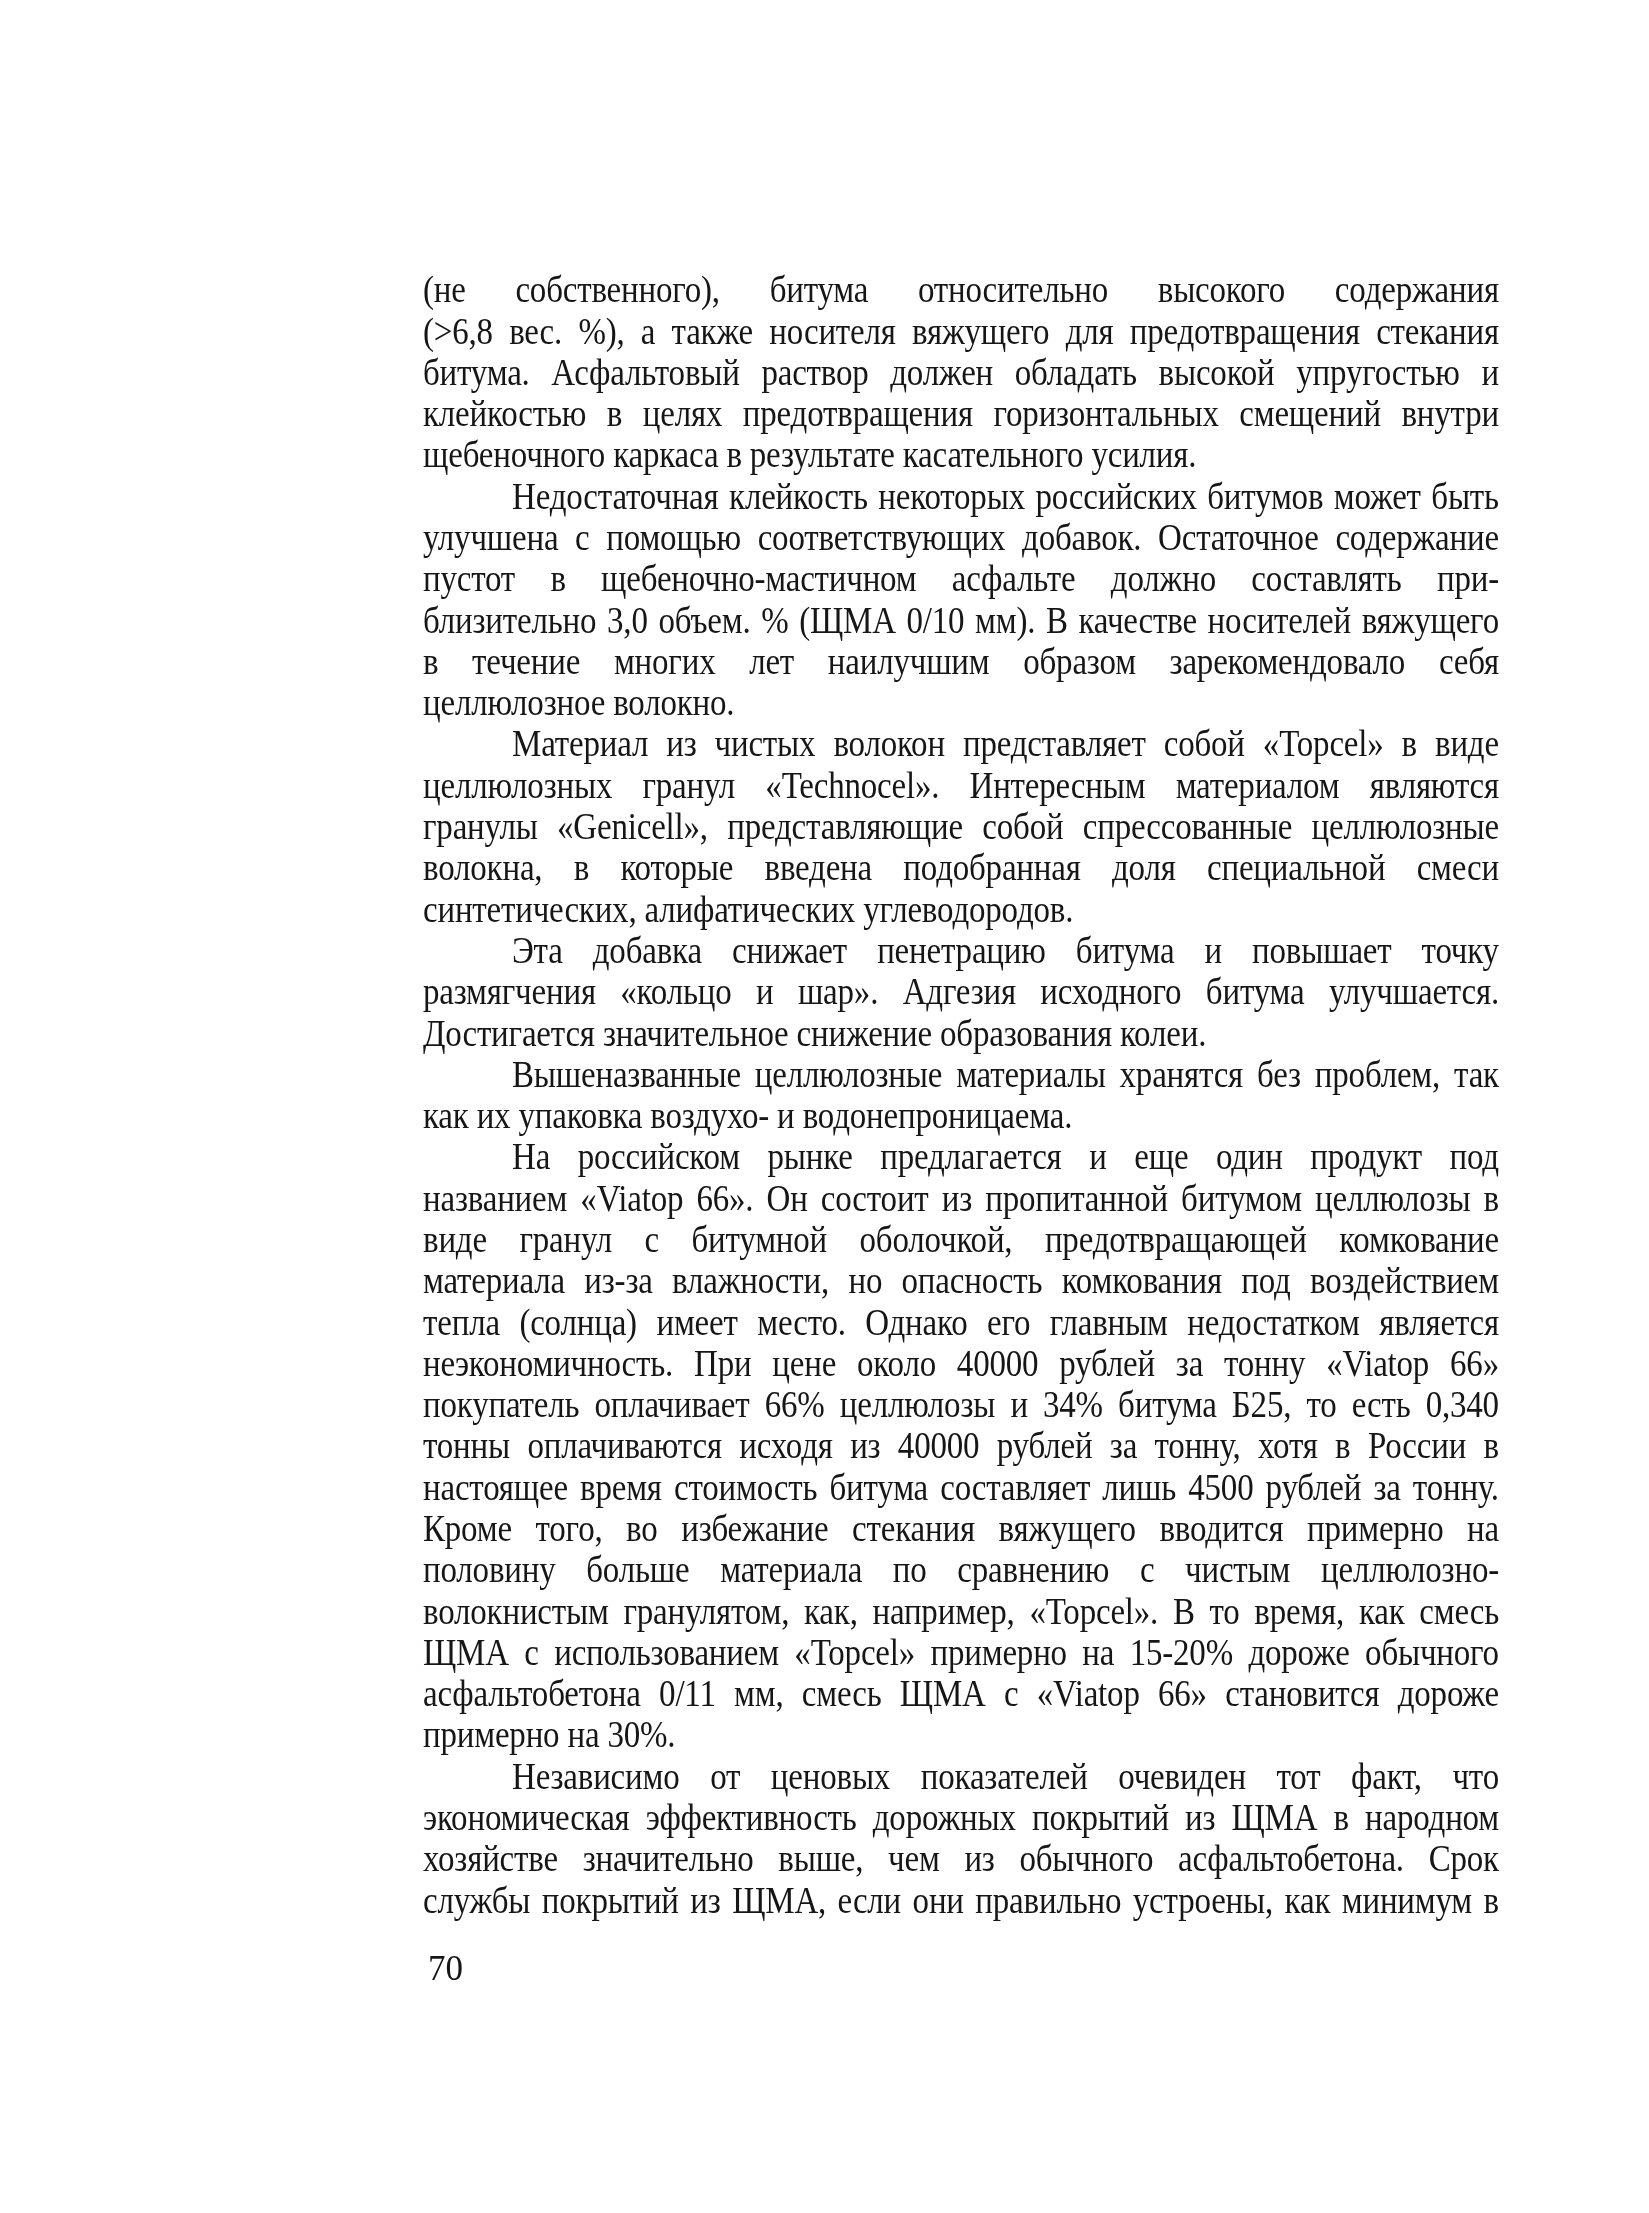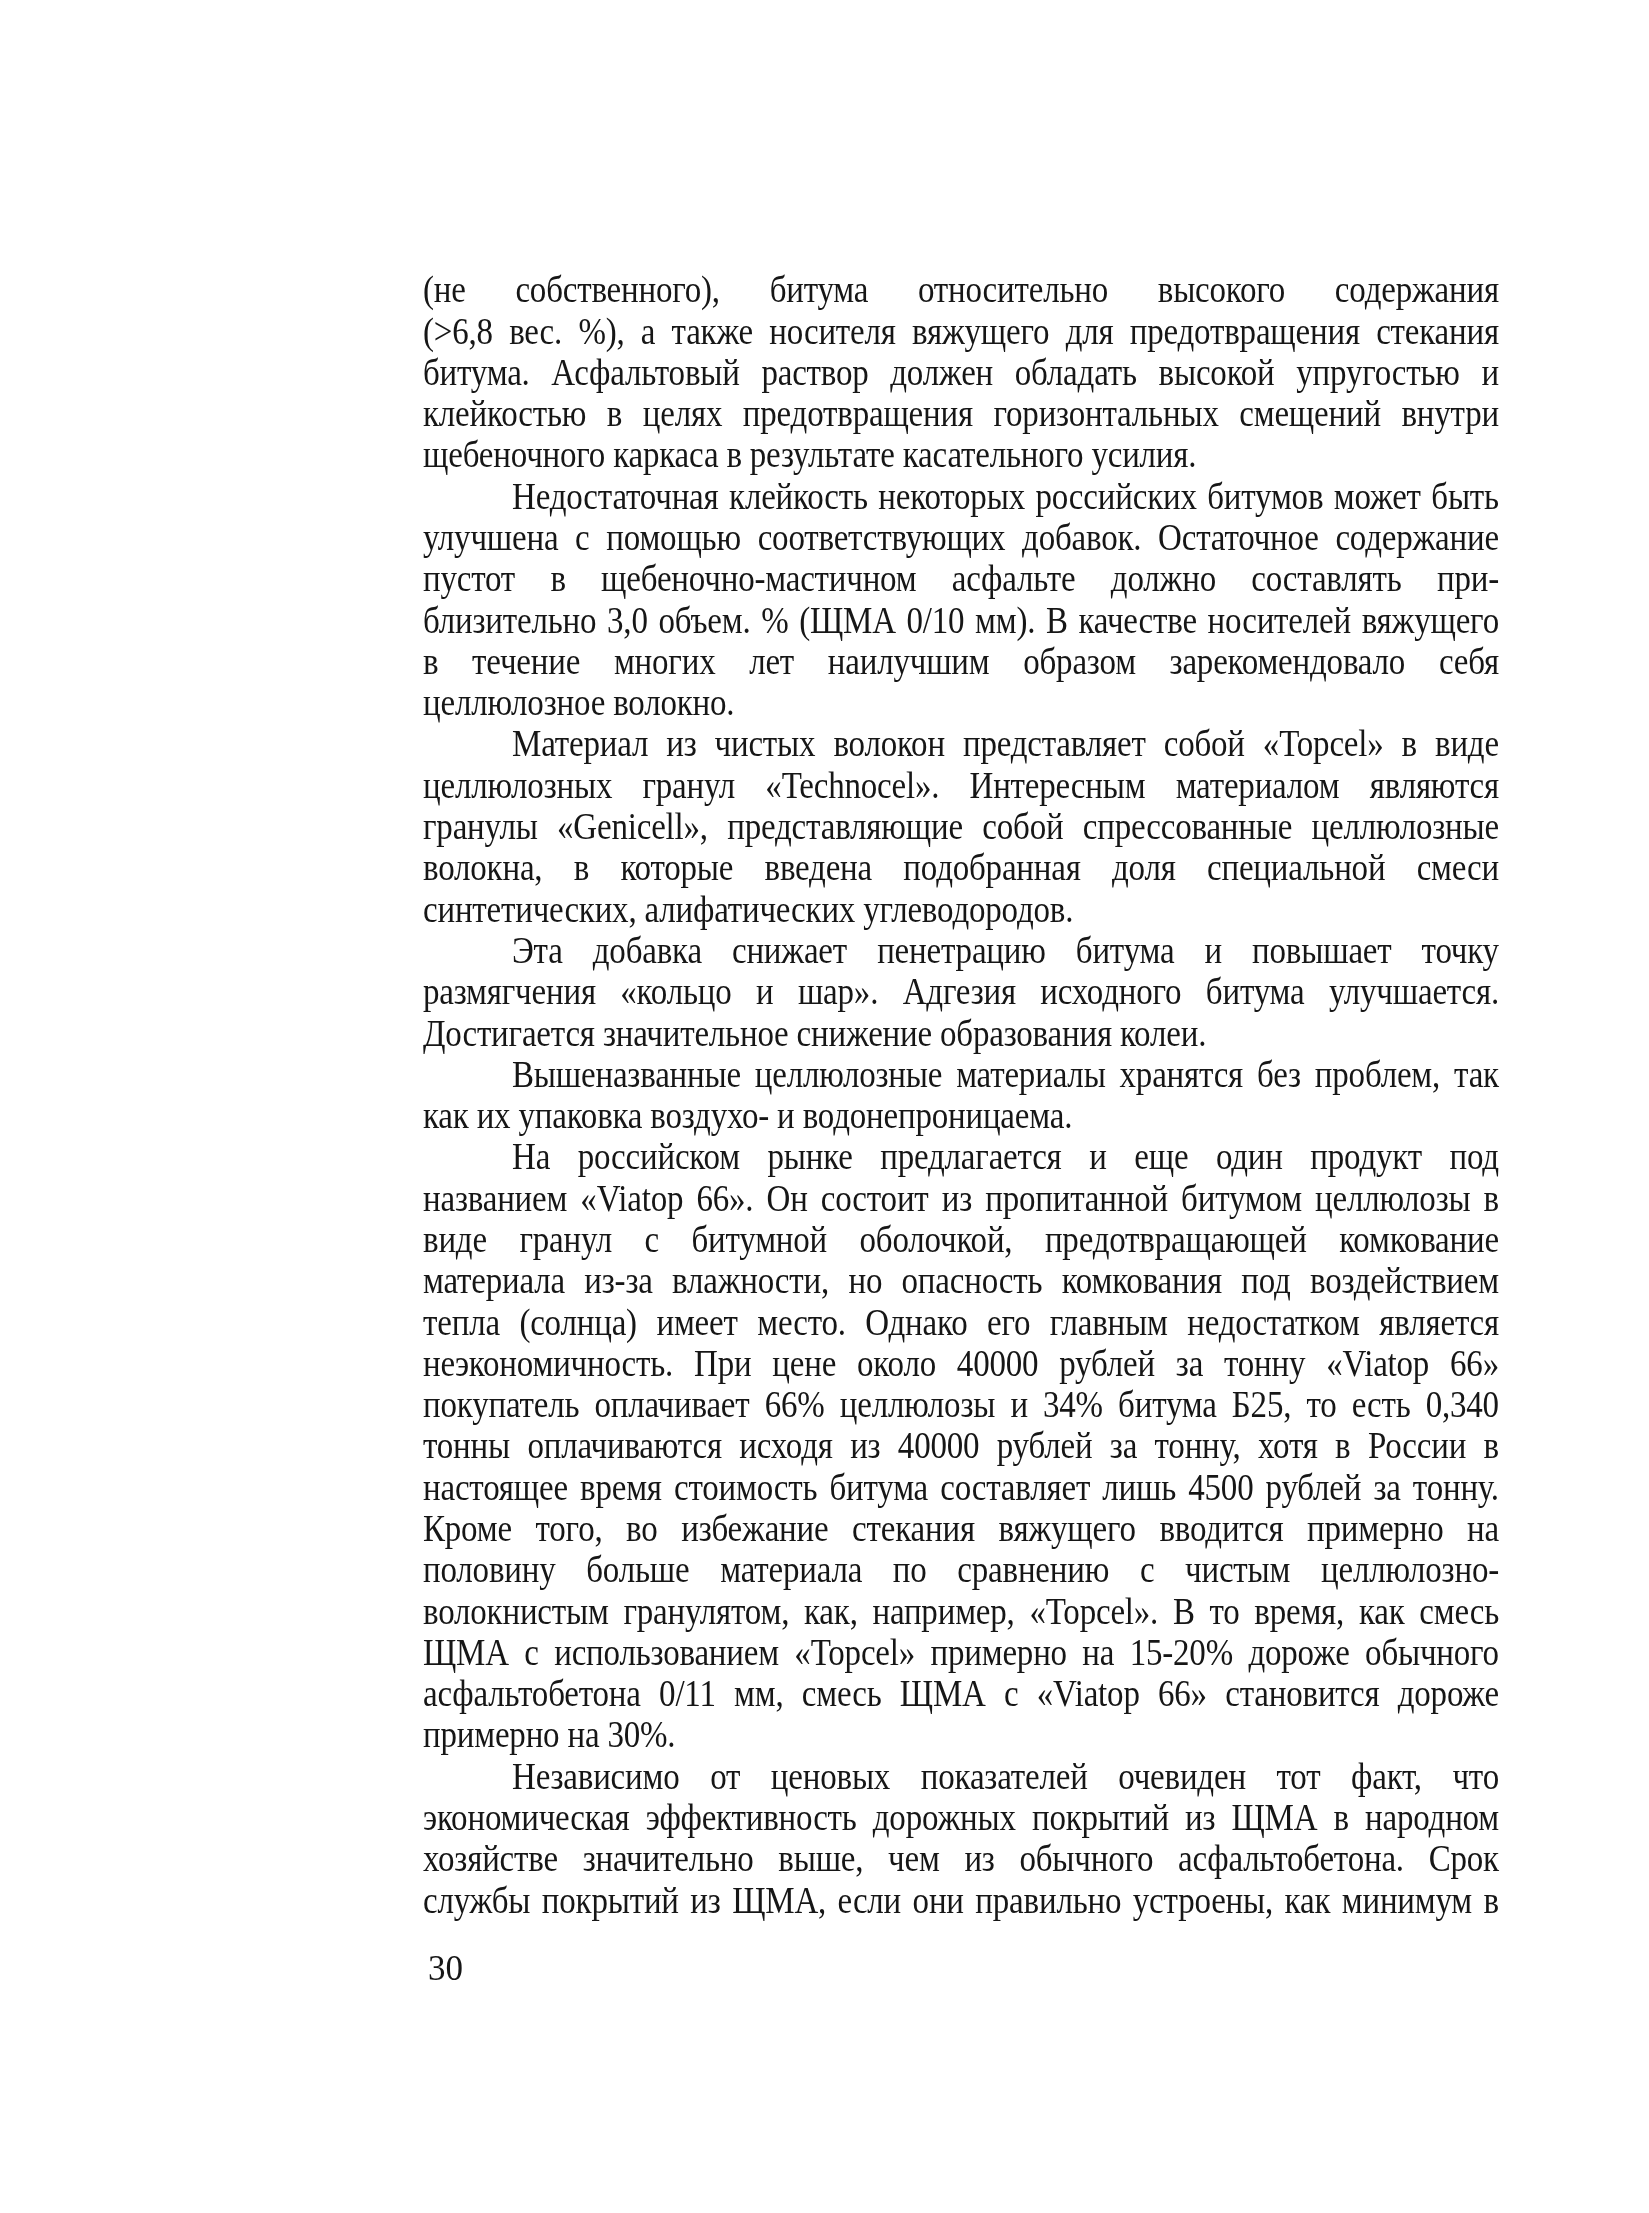--- a/index.html
+++ b/index.html
@@ -102,14 +102,14 @@
       <div class="line"><span class="w">асфальтобетона</span><span class="w">0/11</span><span class="w">мм,</span><span class="w">смесь</span><span class="w">ЩМА</span><span class="w">с</span><span class="w">«Viatop</span><span class="w">66»</span><span class="w">становится</span><span class="w">дороже</span></div>
       <div class="line last">примерно на 30%.</div>
     </div>
     <div class="paragraph">
       <div class="line indent"><span class="w">Независимо</span><span class="w">от</span><span class="w">ценовых</span><span class="w">показателей</span><span class="w">очевиден</span><span class="w">тот</span><span class="w">факт,</span><span class="w">что</span></div>
       <div class="line"><span class="w">экономическая</span><span class="w">эффективность</span><span class="w">дорожных</span><span class="w">покрытий</span><span class="w">из</span><span class="w">ЩМА</span><span class="w">в</span><span class="w">народном</span></div>
       <div class="line"><span class="w">хозяйстве</span><span class="w">значительно</span><span class="w">выше,</span><span class="w">чем</span><span class="w">из</span><span class="w">обычного</span><span class="w">асфальтобетона.</span><span class="w">Срок</span></div>
       <div class="line"><span class="w">службы</span><span class="w">покрытий</span><span class="w">из</span><span class="w">ЩМА,</span><span class="w">если</span><span class="w">они</span><span class="w">правильно</span><span class="w">устроены,</span><span class="w">как</span><span class="w">минимум</span><span class="w">в</span></div>
     </div>
   </div>
-<div class="page-number">30</div>
+<div class="page-number">70</div>
 
 
 </body></html>

